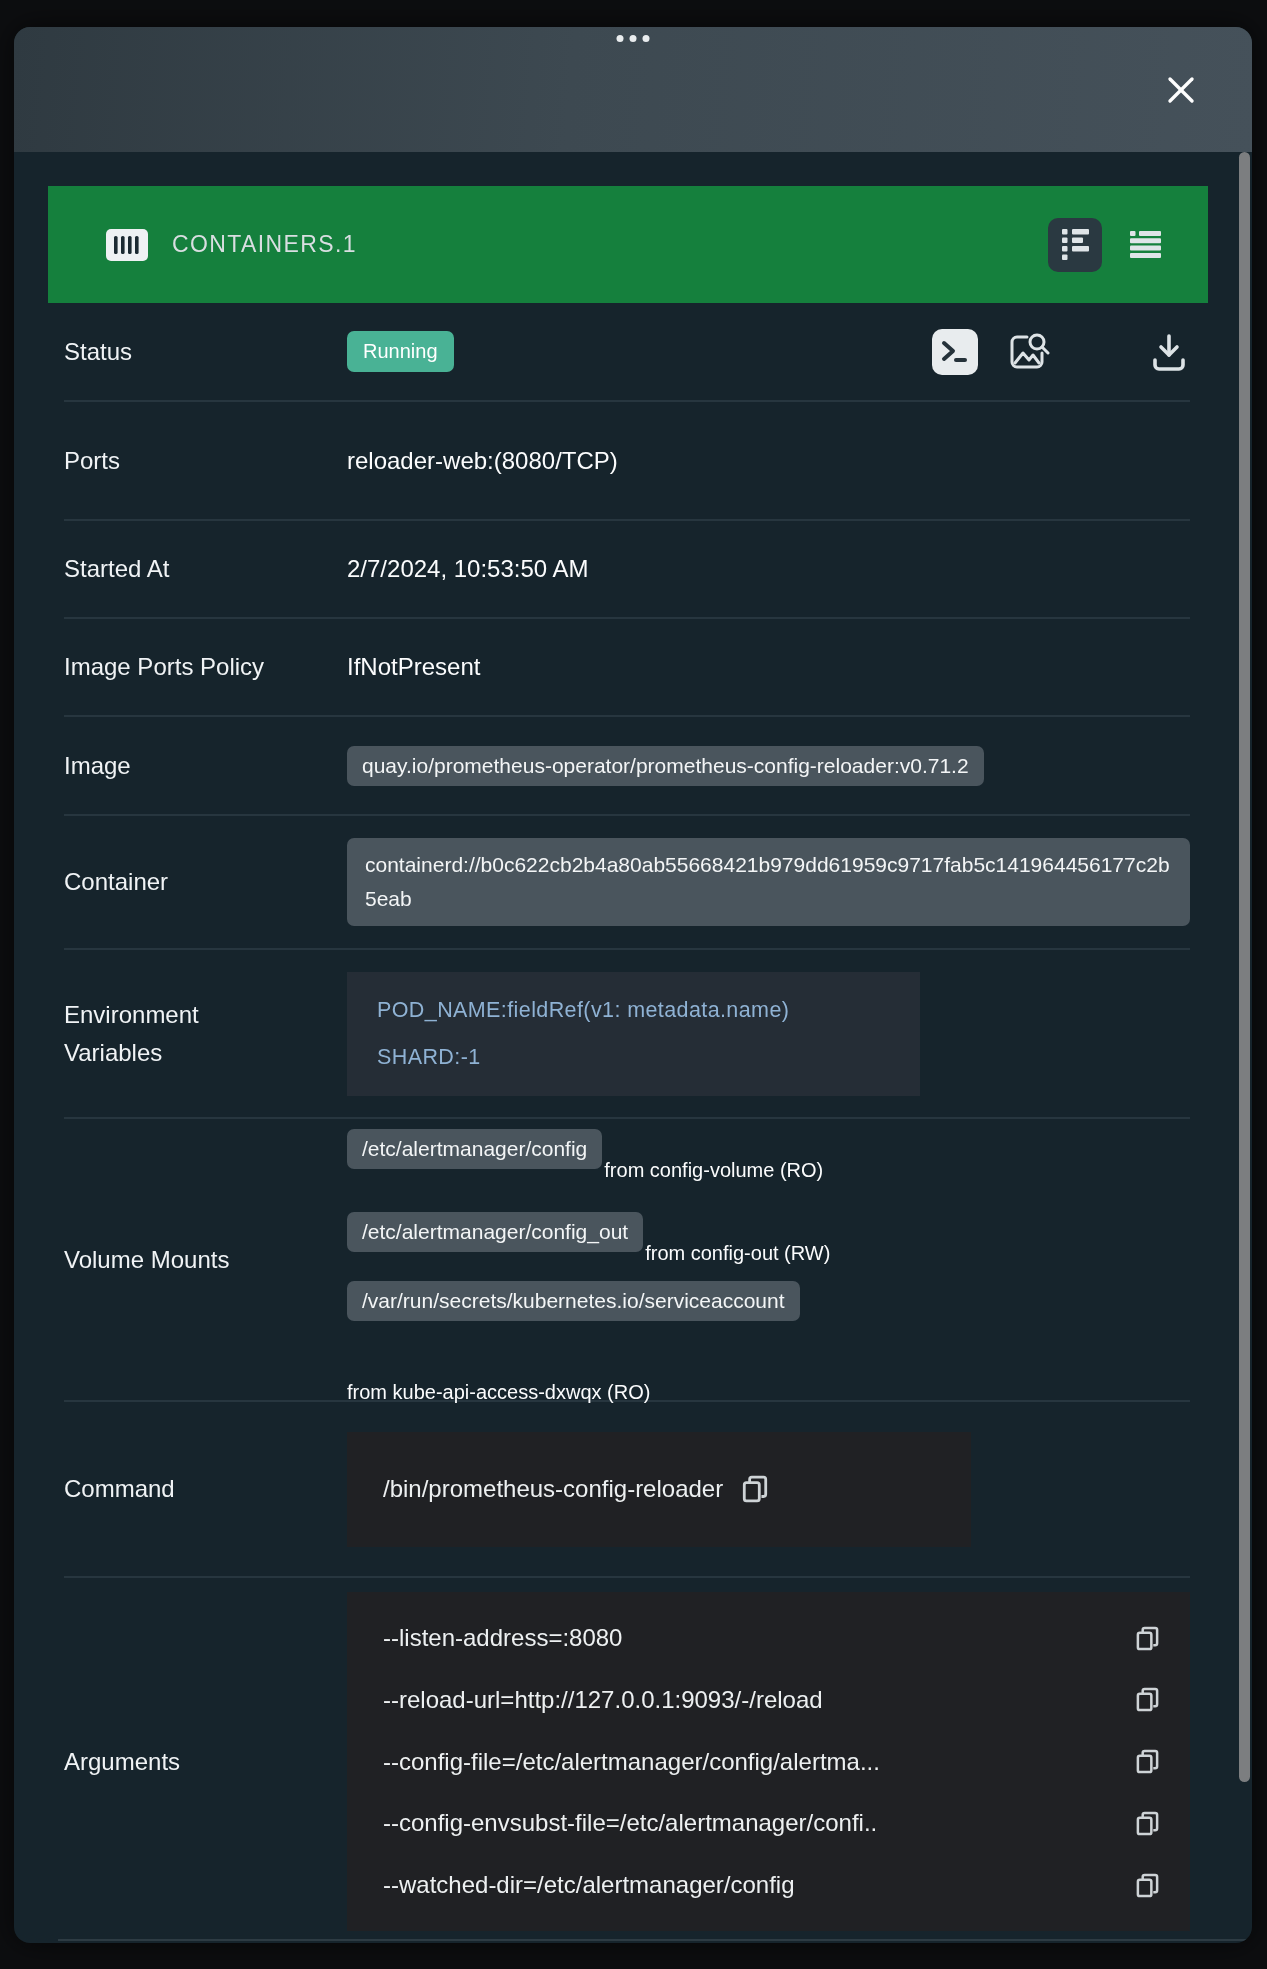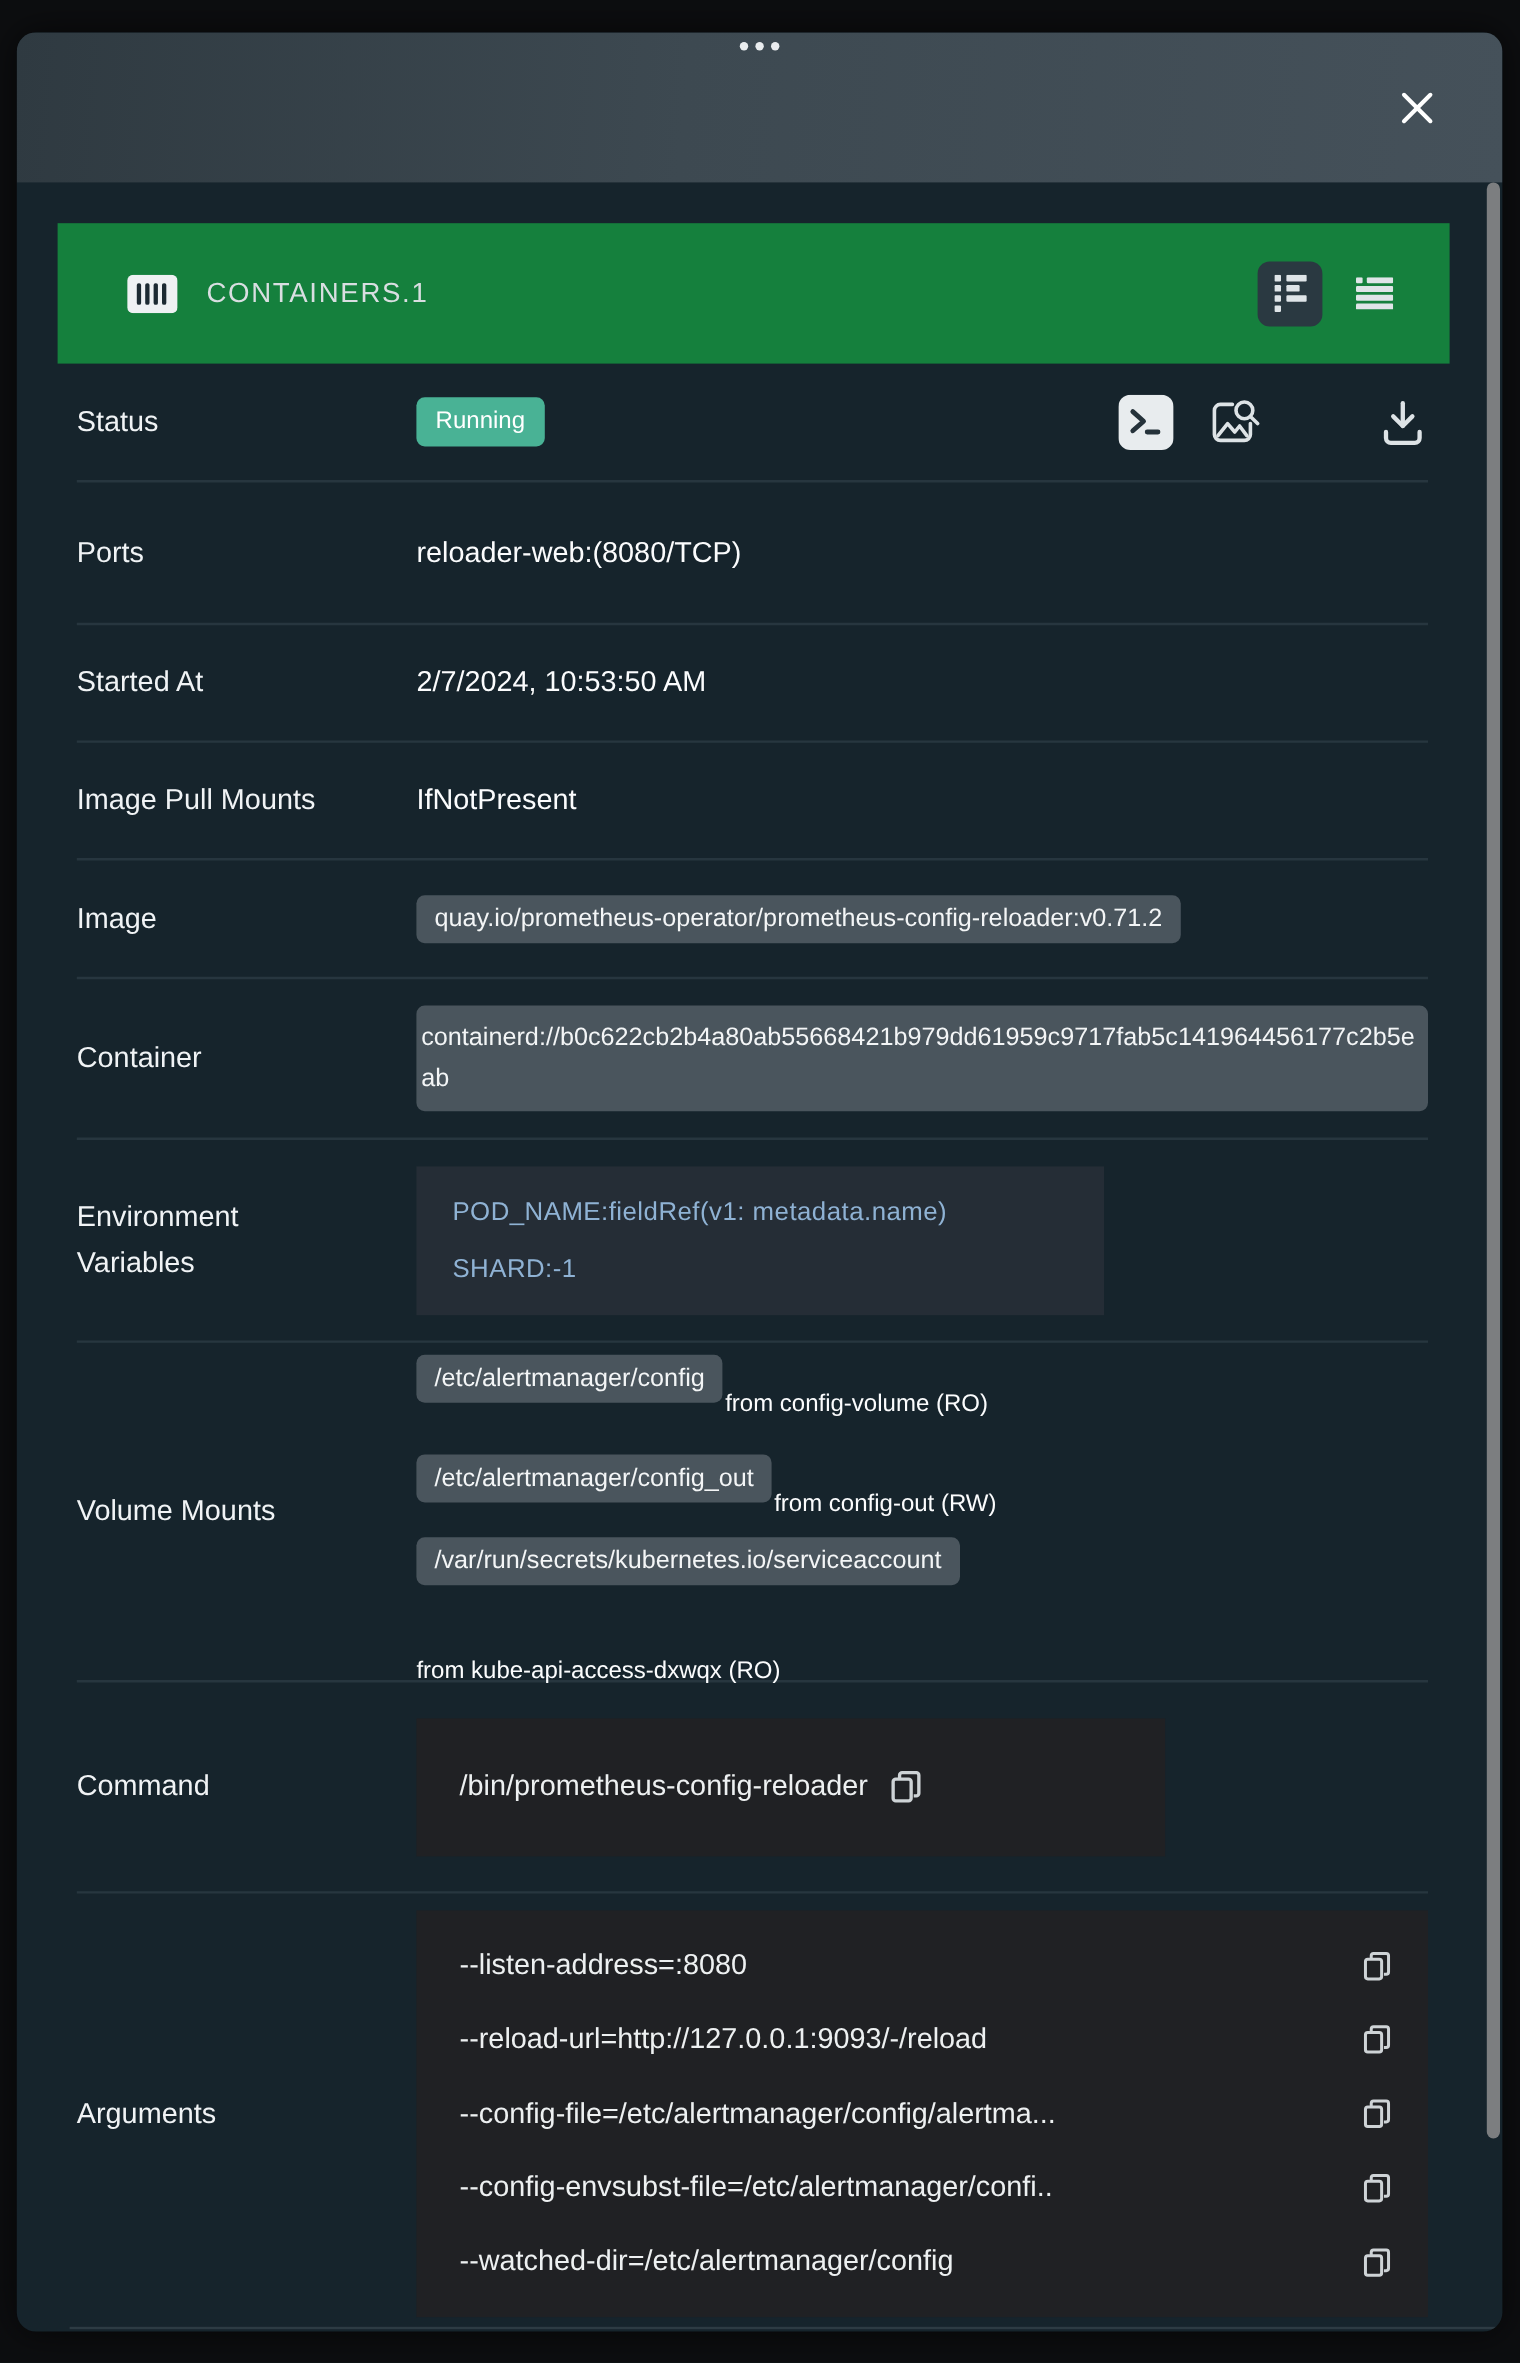--- a/index.html
+++ b/index.html
@@ -52,21 +52,21 @@
   .terminal-btn{width:46px;height:46px;}
   .imgsearch-btn{margin-left:26px;width:46px;height:46px;}
   .download-btn{margin-left:98px;width:42px;height:44px;}
   
   .chip{
     display:inline-block;background:#4a555d;color:#f3f5f6;
     font-size:21px;padding:8px 15px;border-radius:7px;white-space:nowrap;
   }
   .chip-block{
     flex:1;background:#4a555d;color:#f3f5f6;font-size:21px;
-    padding:10px 4px;border-radius:7px;line-height:1.62;
+    padding:10px 18px;border-radius:7px;line-height:1.62;
     word-break:break-all;box-sizing:border-box;
   }
   
   .env-box{
     width:573px;box-sizing:border-box;background:#252d36;
     padding:26px 30px;color:#8fb2d4;font-size:21.5px;letter-spacing:.4px;
   }
   .env-box .env-line+.env-line{margin-top:22px;}
   
   .mounts{display:flex;flex-direction:column;gap:16px;}
@@ -183,21 +183,21 @@
     </div>
 
     <div class="row h-started">
       <div class="row-label">Started At</div>
       <div class="row-value">
           <span>2/7/2024, 10:53:50 AM</span>
         </div>
     </div>
 
     <div class="row h-pull">
-      <div class="row-label">Image Pull Mounts</div>
+      <div class="row-label">Image Ports Policy</div>
       <div class="row-value">
           <span>IfNotPresent</span>
         </div>
     </div>
 
     <div class="row h-image">
       <div class="row-label">Image</div>
       <div class="row-value">
           <span class="chip">quay.io/prometheus-operator/prometheus-config-reloader:v0.71.2</span>
         </div>

